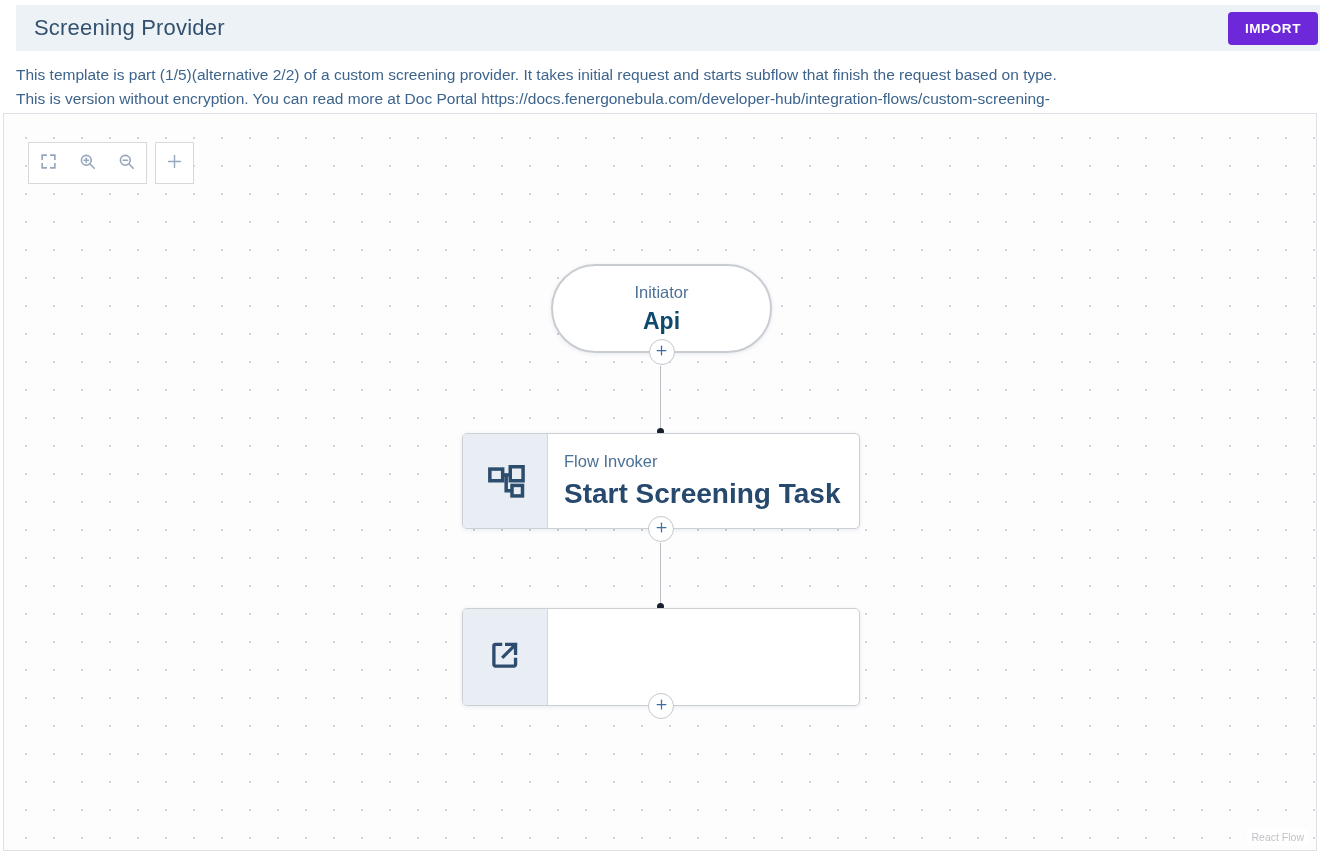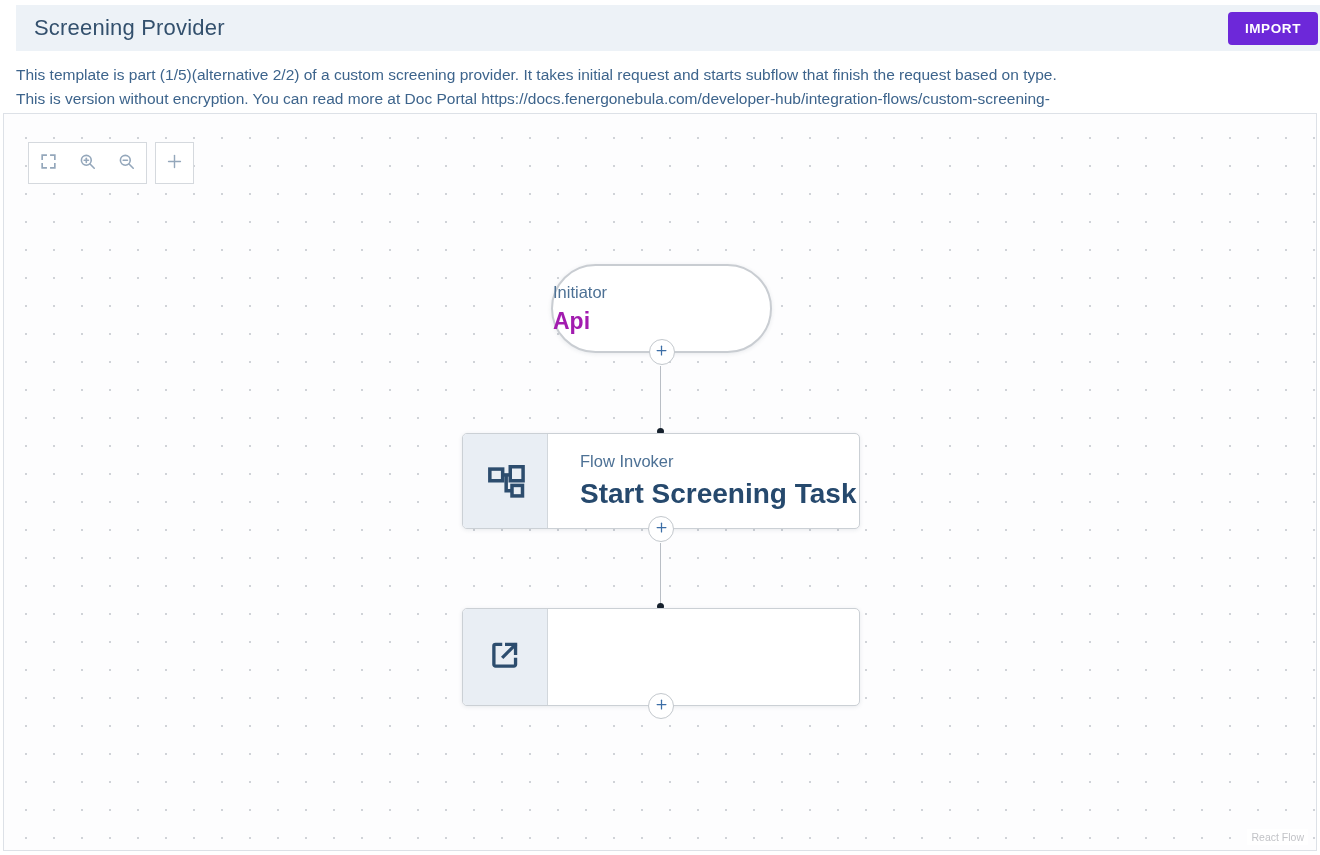--- a/index.html
+++ b/index.html
@@ -58,43 +58,43 @@
   }
 
   
   .node {
     position: absolute; background: #ffffff; z-index: 3;
     box-shadow: 0 1px 4px rgba(40,60,80,0.10);
   }
   .node-pill {
     left: 547px; top: 150px; width: 221px; height: 89px;
     border: 2px solid #c9cdd2; border-radius: 45px;
-    display: flex; flex-direction: column; align-items: flex-start; justify-content: center;
+    display: flex; flex-direction: column; align-items: center; justify-content: center;
     cursor: pointer;
   }
   .node-rect {
     width: 398px; height: 96px; left: 458px;
     border: 1px solid #cbd0d5; border-radius: 5px;
     display: flex; align-items: stretch; cursor: pointer;
   }
   .node-flow-invoker { top: 319px; }
   .node-http-invoker { top: 494px; height: 98px; }
   .node-icon-section {
     width: 85px; flex: 0 0 85px; background: #e9eef4;
     border-right: 1px solid #d2d7dc; border-radius: 4px 0 0 4px;
     display: flex; align-items: center; justify-content: center;
   }
   .node-text-section {
     flex: 1; display: flex; flex-direction: column; justify-content: center;
-    padding-left: 32px;
+    padding-left: 16px;
   }
   .node-type-label { font-size: 16.5px; color: #4d7195; }
   .node-title { font-size: 28px; font-weight: bold; color: #26496d; margin-top: 7px; }
   .node-pill .node-type-label { font-size: 16.5px; }
-  .node-pill .node-title { font-size: 23px; margin-top: 6px; color: #a21caf; }
+  .node-pill .node-title { font-size: 23px; margin-top: 6px; color: #0c4a6e; }
 
   
   .plus-handle {
     position: absolute; left: 50%; bottom: -14px; margin-left: -13px;
     width: 26px; height: 26px; border-radius: 50%;
     background: #ffffff; border: 1.5px solid #c3c8cd;
     display: flex; align-items: center; justify-content: center;
     cursor: pointer; z-index: 4;
   }
 

